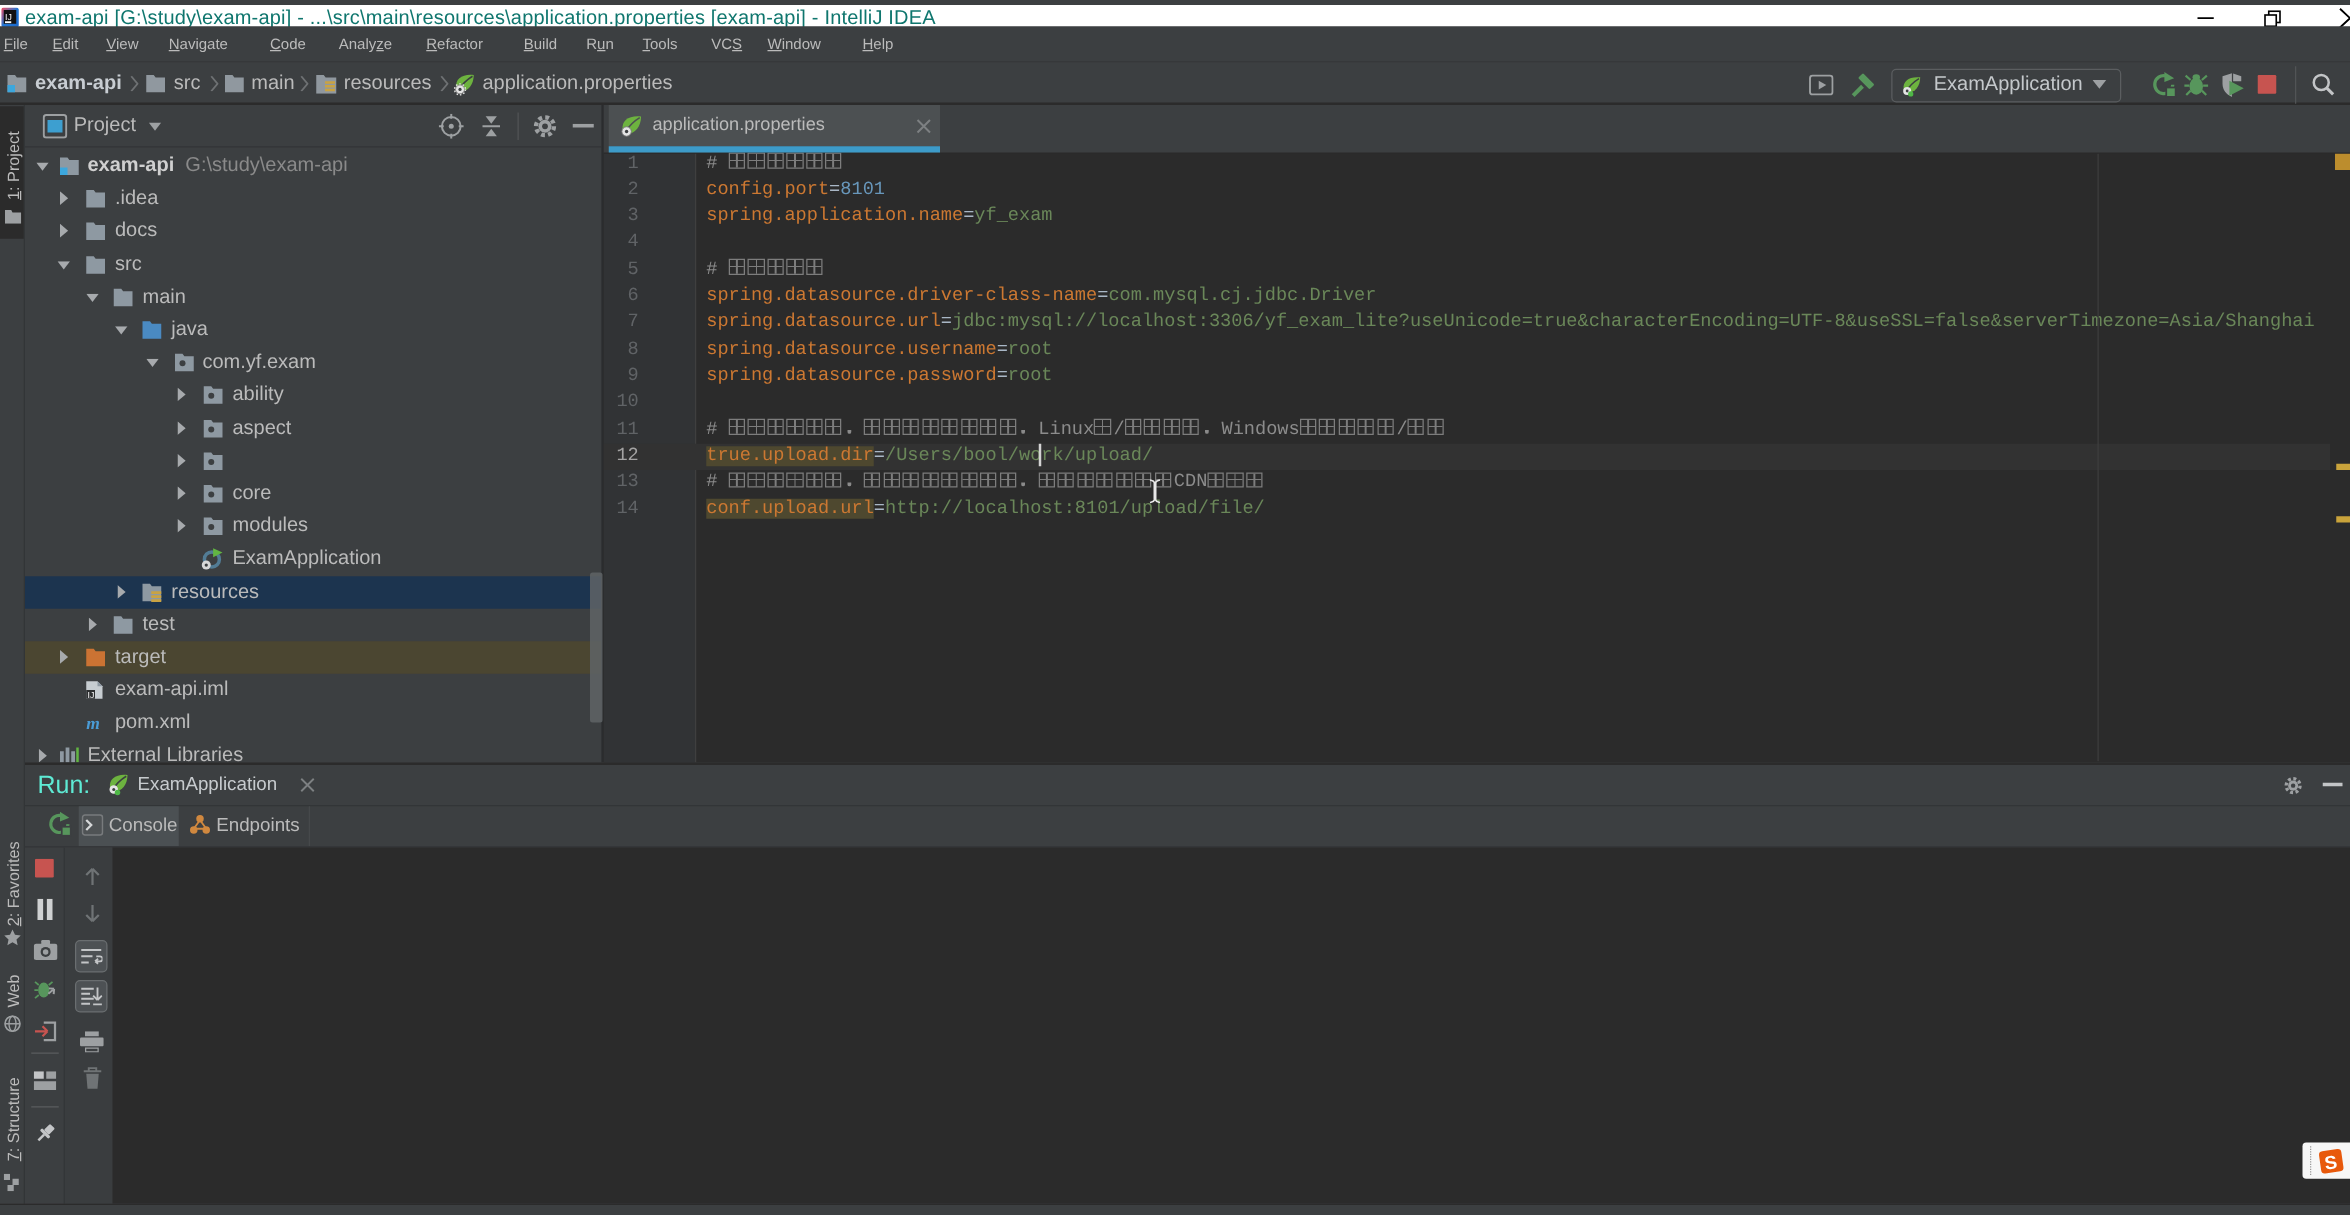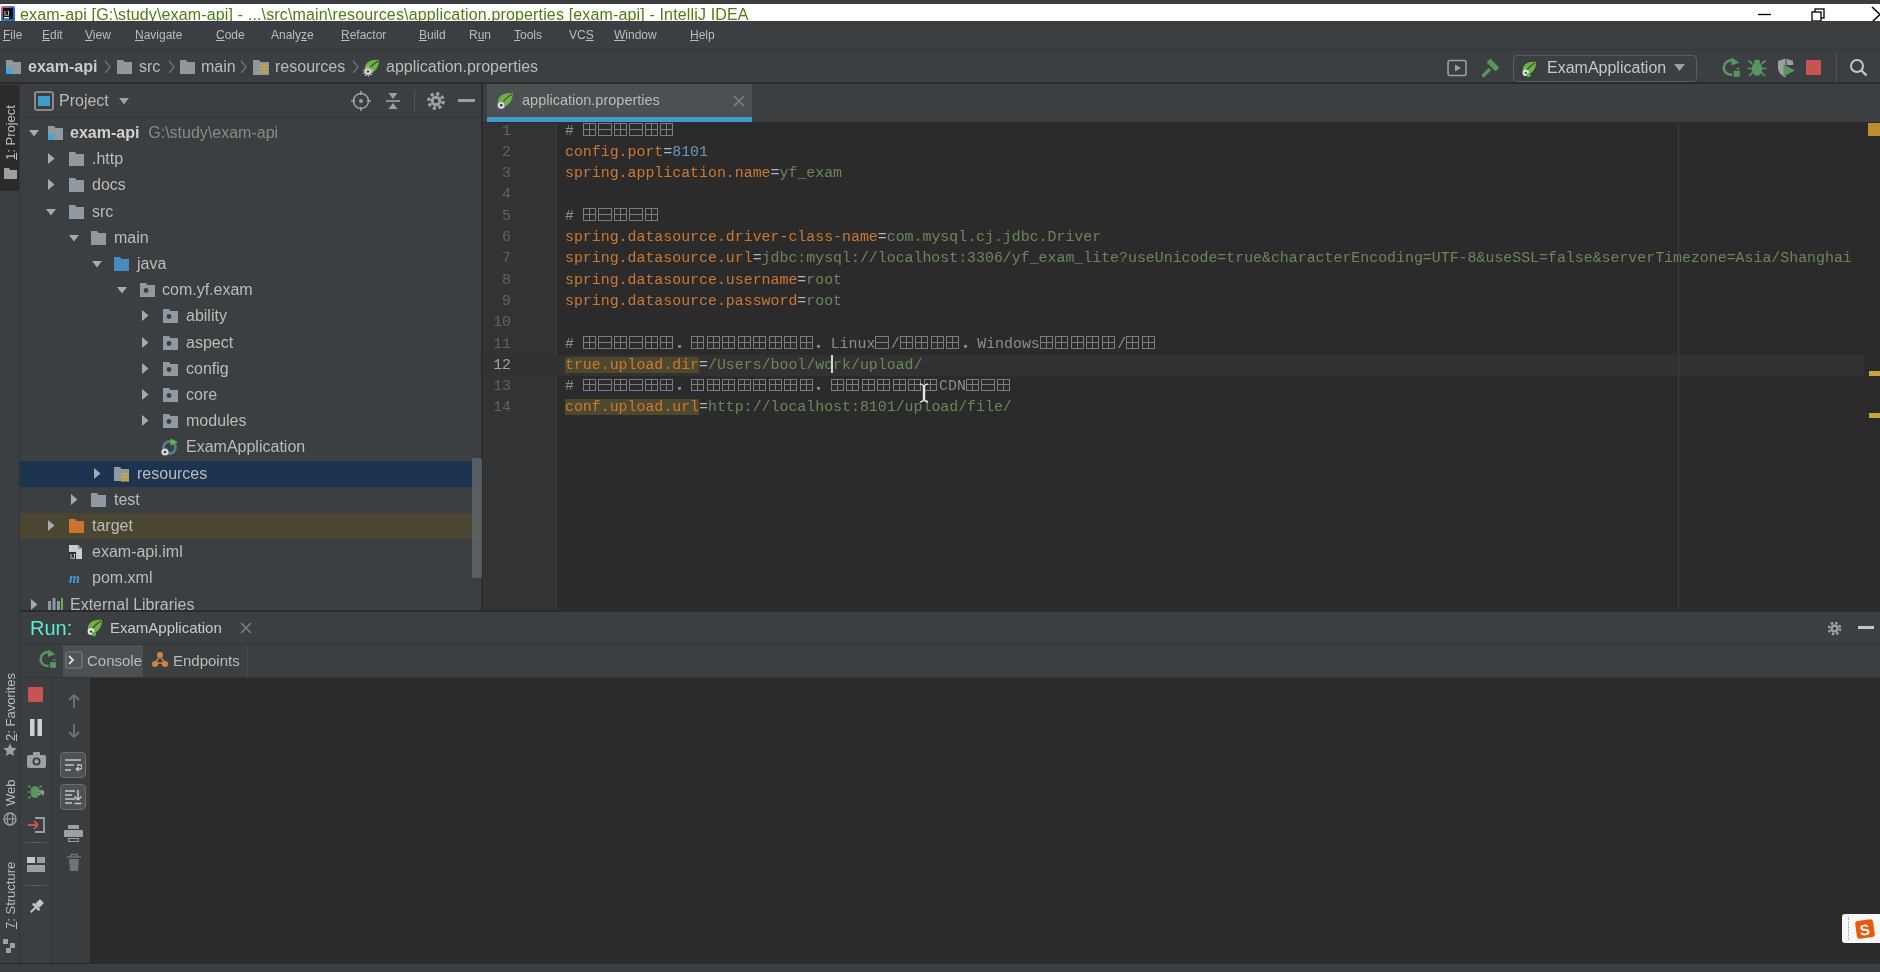--- a/index.html
+++ b/index.html
@@ -1,17 +1,17 @@
 <!DOCTYPE html>
 <html><head><meta charset="utf-8">
 <style>
 *{margin:0;padding:0;box-sizing:border-box}
 html,body{width:1880px;height:972px;overflow:hidden;background:#3c3f41;font-family:"Liberation Sans",sans-serif}
 .abs{position:absolute}
-#titlebar{position:absolute;left:0;top:4px;width:1880px;height:29px;background:#fff;color:#4d7c0f;font-size:13px}
+#titlebar{position:absolute;left:0;top:4px;width:1880px;height:29px;background:#fff;color:#0f766e;font-size:13px}
 #menubar{position:absolute;left:0;top:21px;width:1880px;height:29px;background:#3c3f41;border-bottom:1px solid #343739}
 .mi{position:absolute;top:0;height:29px;line-height:29px;color:#bbbbbb;font-size:12px}
 #navbar{position:absolute;left:0;top:50px;width:1880px;height:34px;background:#3c3f41;border-bottom:2px solid #2b2b2b}
 .crumb{position:absolute;top:0;height:32px;line-height:32px;color:#bbbbbb;font-size:16px}
 .chev{position:absolute;top:9px;width:7px;height:13px;color:#6e7173}
 #stripeL{position:absolute;left:0;top:84px;width:20px;height:888px;background:#3c3f41;border-right:1px solid #323537}
 .vtext{position:absolute;color:#bbbbbb;font-size:13px;white-space:nowrap;transform-origin:0 0;transform:rotate(-90deg)}
 #projpanel{position:absolute;left:20px;top:84px;width:461px;height:590px;background:#3c3f41}
 #projhead{position:absolute;left:0;top:0;width:461px;height:34px;border-bottom:1px solid #323537}
 #tree{position:absolute;left:0;top:36px;width:461px;height:490px;overflow:hidden}
@@ -223,21 +223,21 @@
         <path d="M1 1 h6 l1.5 2 H16 v12 H1 Z" fill="#8e99a2"></path>
         <rect x="1" y="9" width="6" height="6" fill="#3ca7dd"></rect>
       </svg>
 <div class="trow" style="left:50px;top:0.0px"><b style="color:#d0d0d0">exam-api</b><span style="color:#8a8a8a">&nbsp; G:\study\exam-api</span></div>
 <svg class="icon" style="left:28px;top:33.2px" width="7" height="12">
         <path d="M0 0 l6.5 5.5 l-6.5 5.5 Z" fill="#a7aaad"></path>
       </svg>
 <svg class="icon" style="left:48px;top:31.2px" width="17" height="16" viewBox="0 0 17 16">
         <path d="M1 1 h6 l1.5 2 H16 v12 H1 Z" fill="#8e99a2"></path>
       </svg>
-<div class="trow" style="left:72px;top:26.2px">.http</div>
+<div class="trow" style="left:72px;top:26.2px">.idea</div>
 <svg class="icon" style="left:28px;top:59.4px" width="7" height="12">
         <path d="M0 0 l6.5 5.5 l-6.5 5.5 Z" fill="#a7aaad"></path>
       </svg>
 <svg class="icon" style="left:48px;top:57.4px" width="17" height="16" viewBox="0 0 17 16">
         <path d="M1 1 h6 l1.5 2 H16 v12 H1 Z" fill="#8e99a2"></path>
       </svg>
 <div class="trow" style="left:72px;top:52.4px">docs</div>
 <svg class="icon" style="left:26px;top:88.6px" width="11" height="7">
         <path d="M0 0 h10 l-5 6.5 Z" fill="#a7aaad"></path>
       </svg>
@@ -283,21 +283,20 @@
         <circle cx="7" cy="8.5" r="2.4" fill="#3c3f41"></circle>
       </svg>
 <div class="trow" style="left:166px;top:209.6px">aspect</div>
 <svg class="icon" style="left:122px;top:242.8px" width="7" height="12">
         <path d="M0 0 l6.5 5.5 l-6.5 5.5 Z" fill="#a7aaad"></path>
       </svg>
 <svg class="icon" style="left:142px;top:240.8px" width="17" height="16" viewBox="0 0 17 16">
         <path d="M1 1 h6 l1.5 2 H16 v12 H1 Z" fill="#8e99a2"></path>
         <circle cx="7" cy="8.5" r="2.4" fill="#3c3f41"></circle>
       </svg>
-<div class="trow" style="left:166px;top:235.8px">config</div>
 <svg class="icon" style="left:122px;top:269.0px" width="7" height="12">
         <path d="M0 0 l6.5 5.5 l-6.5 5.5 Z" fill="#a7aaad"></path>
       </svg>
 <svg class="icon" style="left:142px;top:267.0px" width="17" height="16" viewBox="0 0 17 16">
         <path d="M1 1 h6 l1.5 2 H16 v12 H1 Z" fill="#8e99a2"></path>
         <circle cx="7" cy="8.5" r="2.4" fill="#3c3f41"></circle>
       </svg>
 <div class="trow" style="left:166px;top:262.0px">core</div>
 <svg class="icon" style="left:122px;top:295.2px" width="7" height="12">
         <path d="M0 0 l6.5 5.5 l-6.5 5.5 Z" fill="#a7aaad"></path>

